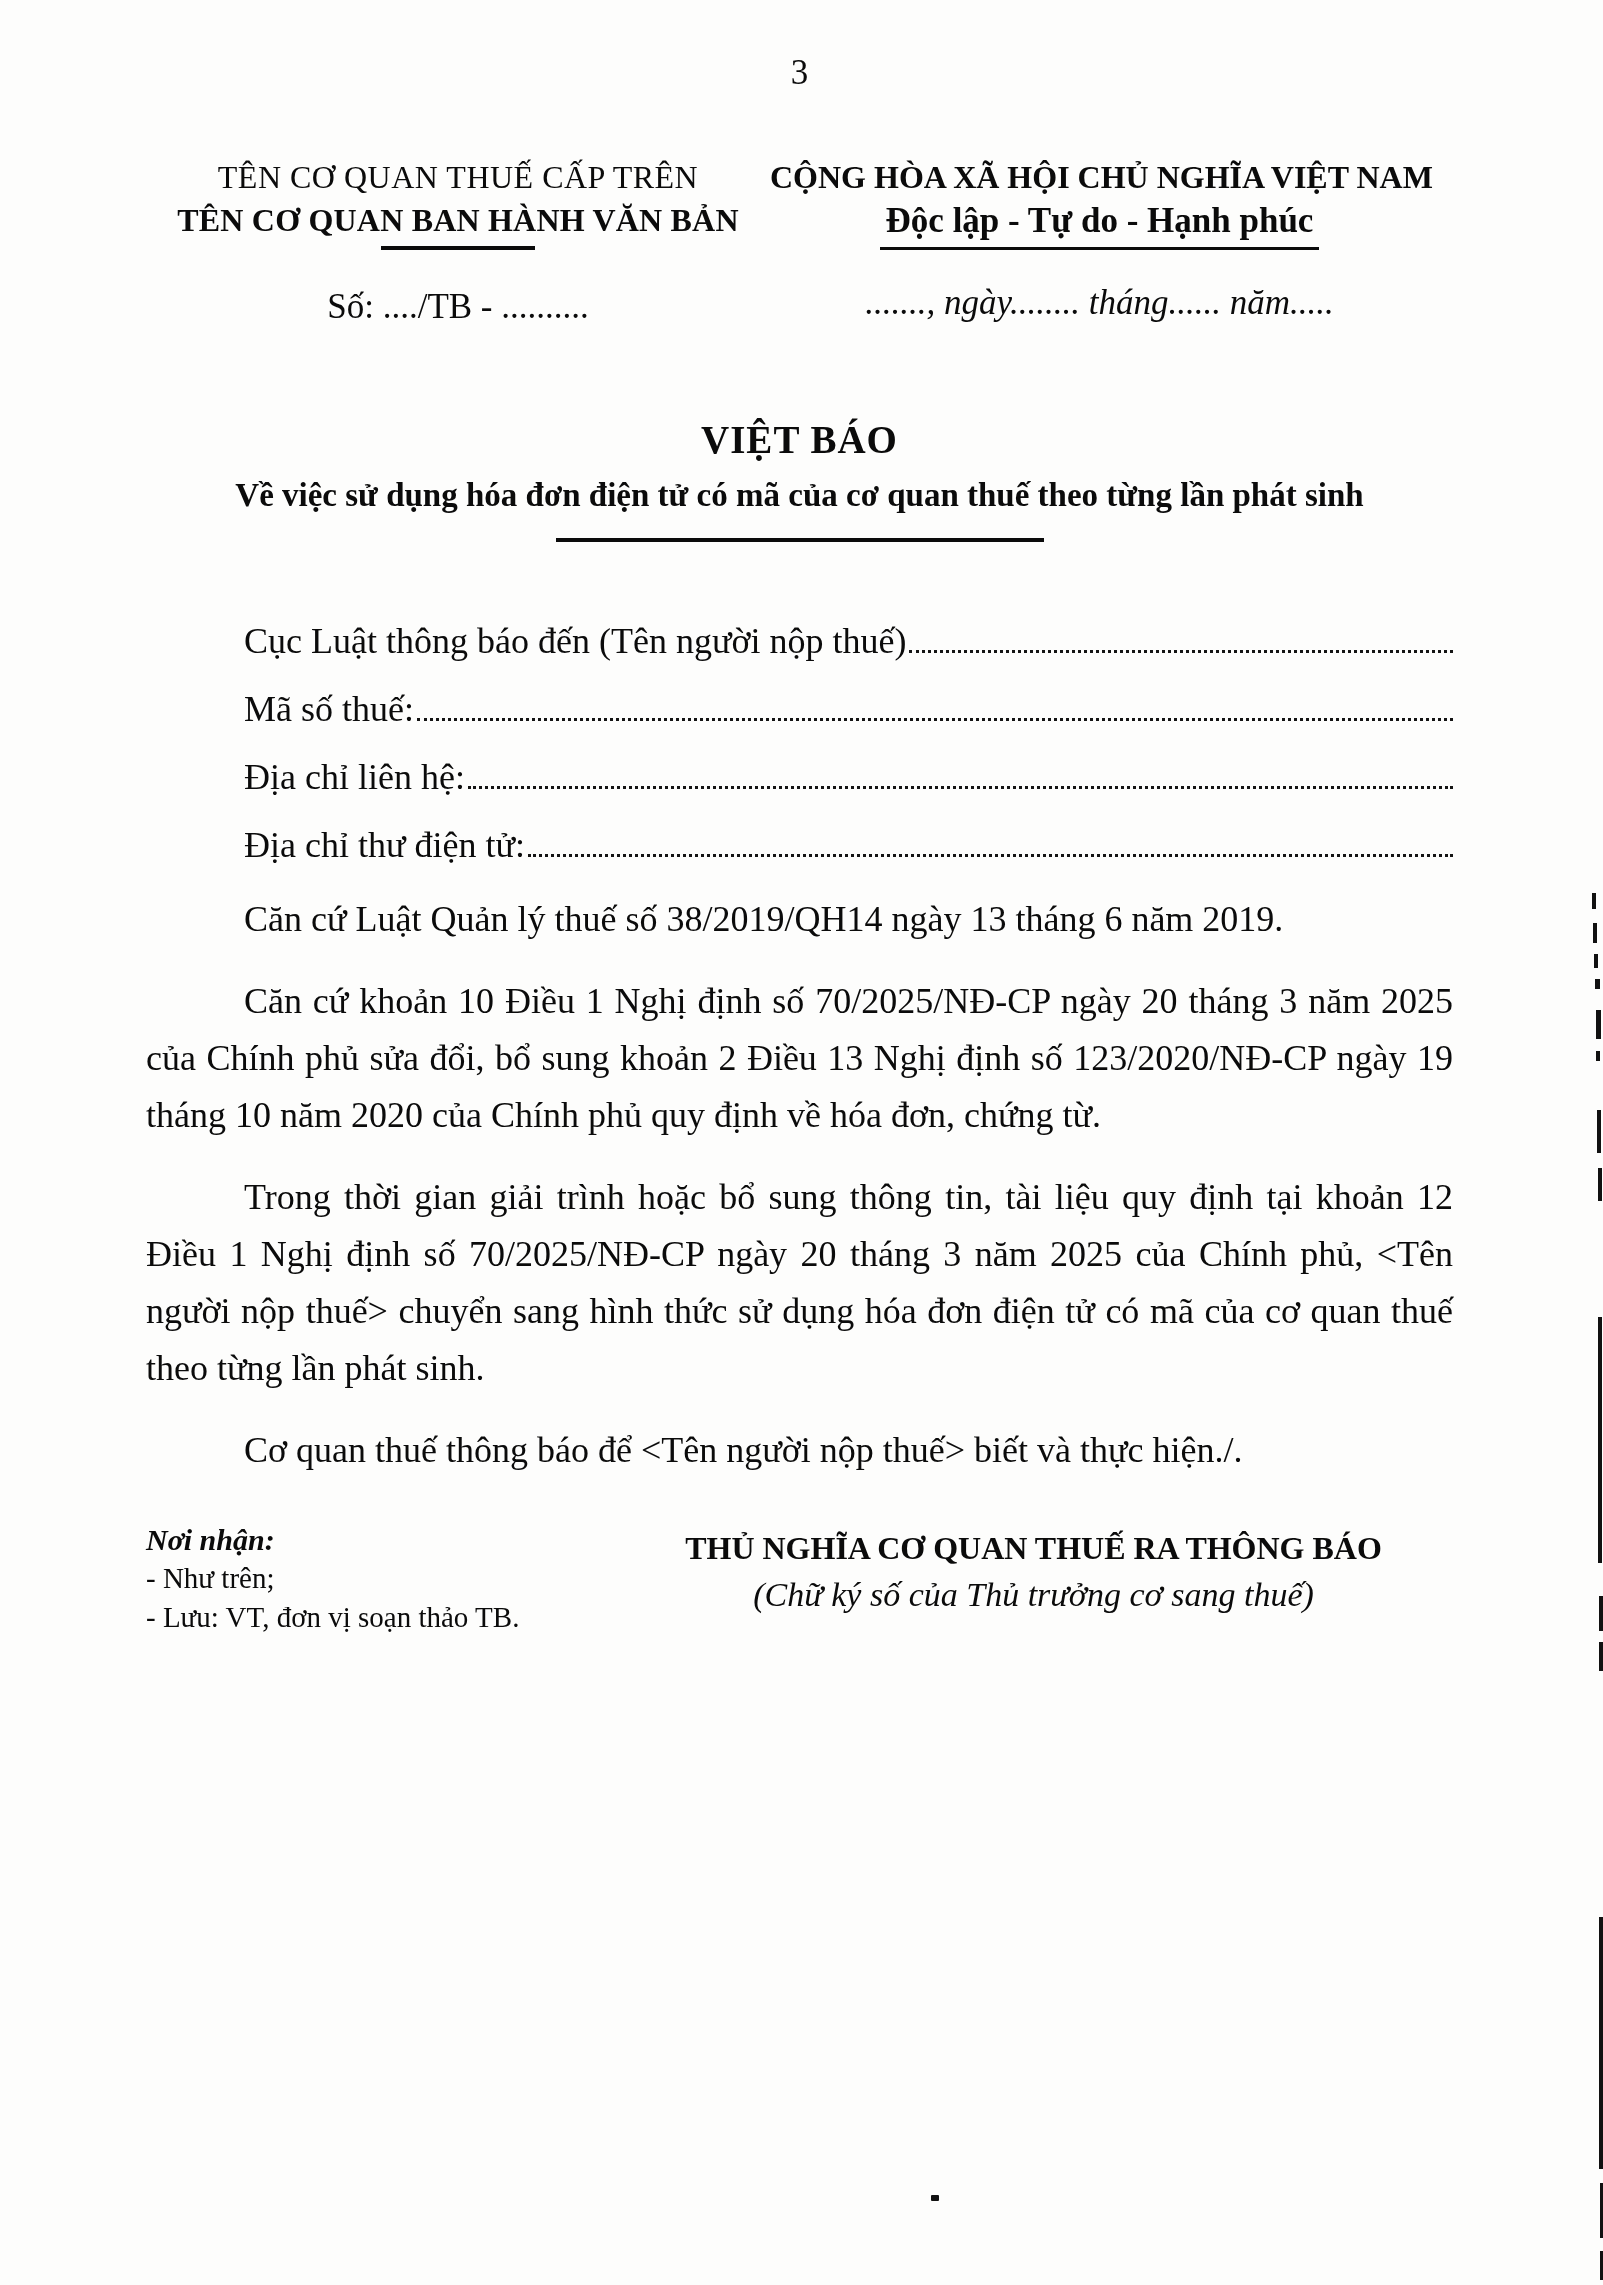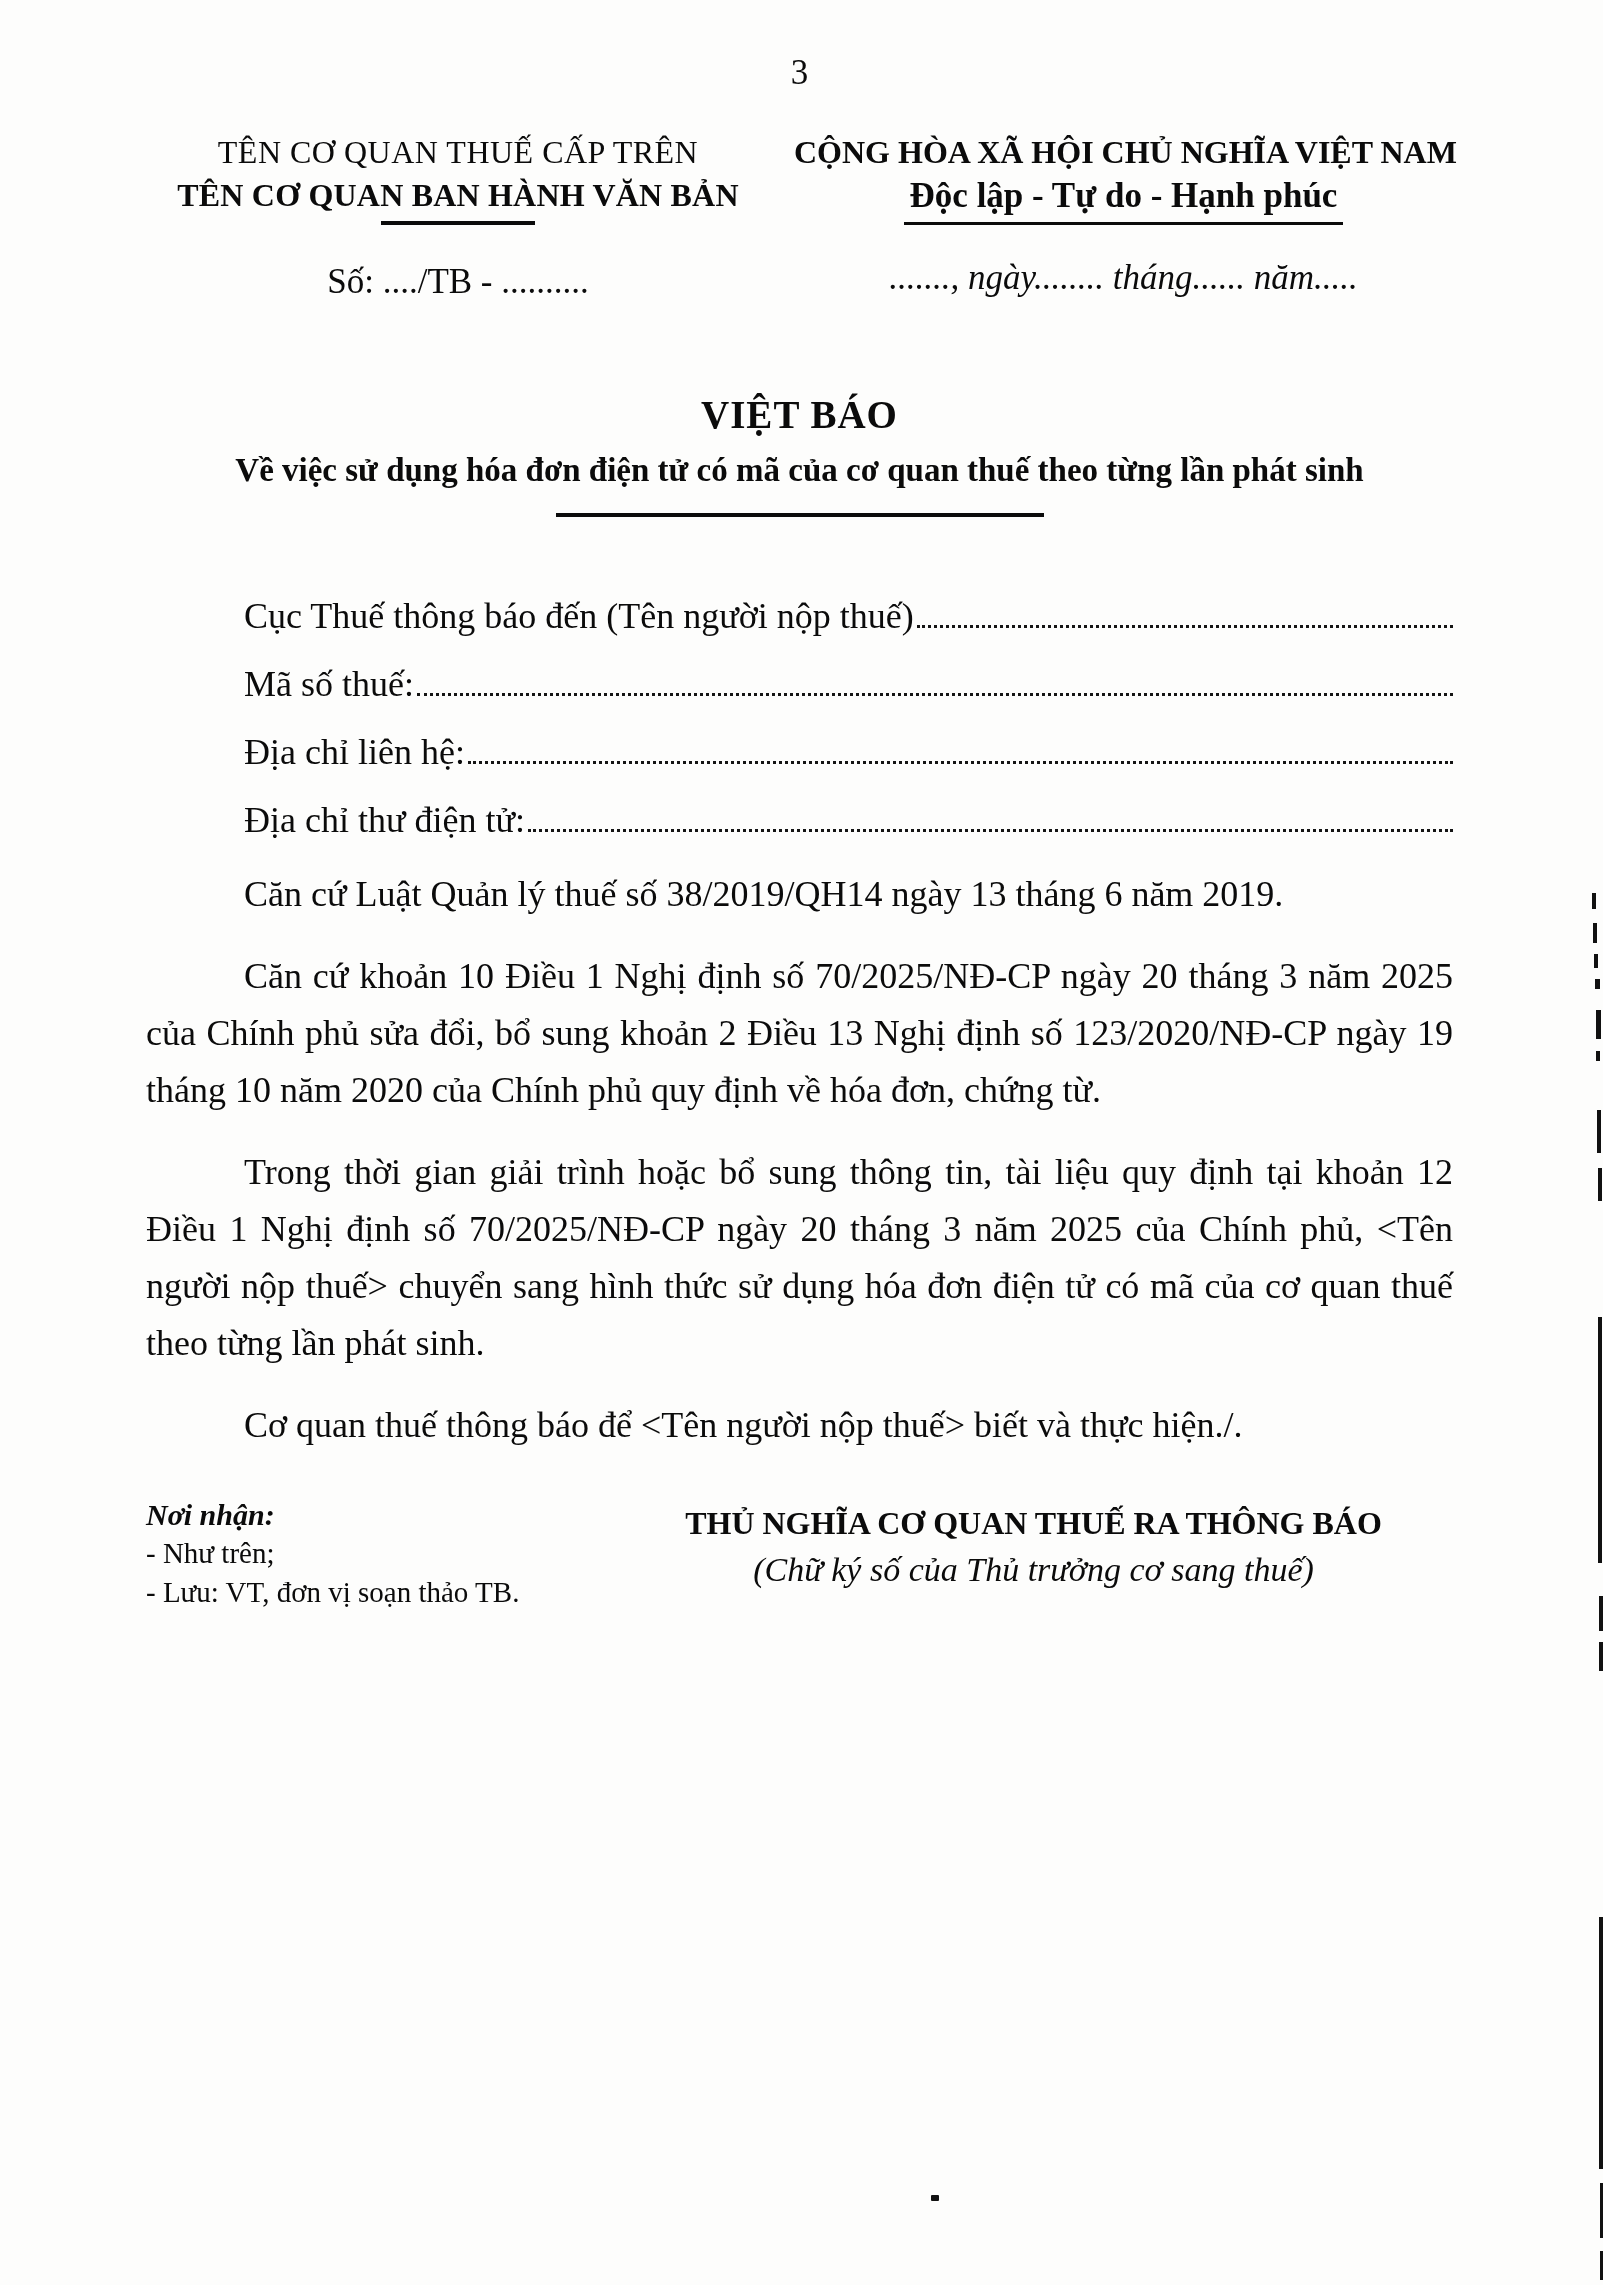--- a/index.html
+++ b/index.html
@@ -24,23 +24,23 @@
     line-height:43px;
   }
   .appendix{
     margin-top:70px;
     text-align:center;
     font-size:37px;
     font-weight:bold;
     padding-left:185px; 
   }
   .hdr{
-    margin-top:37px;
+    margin-top:62px;
     display:flex;
-    justify-content:space-between;
+    justify-content:flex-start;
     align-items:flex-start;
   }
   .hdr-left{width:624px;text-align:center;}
   .hdr-right{width:659px;text-align:center;}
   .hdr-line1-left{font-size:32px;line-height:43px;letter-spacing:0.5px;}
   .hdr-line2-left{font-size:32px;line-height:43px;font-weight:bold;letter-spacing:0.2px;}
   .short-rule{width:154px;height:3.9px;background:#0b0b0b;margin:3.9px auto 0 auto;}
   .doc-number{margin-top:37px;font-size:35px;}
   .hdr-line1-right{font-size:32px;line-height:43px;font-weight:bold;white-space:nowrap;}
   .hdr-line2-right{margin-top:2px;font-size:35px;font-weight:bold;}
@@ -120,21 +120,21 @@
         <div class="date-line">......., ngày........ tháng...... năm.....</div>
       </div>
     </div>
 
     <div class="title">VIỆT BÁO</div>
     <div class="subject">Về việc sử dụng hóa đơn điện tử có mã của cơ quan thuế theo từng lần phát sinh</div>
     <div class="title-rule"></div>
 
     <div class="bodytext">
       <div class="dotline">
-        <span>Cục Thuế thông báo đến (Tên người nộp thuế)</span>
+        <span>Cục Luật thông báo đến (Tên người nộp thuế)</span>
         <span class="leader"></span>
       </div>
       <div class="dotline">
         <span>Mã số thuế:</span>
         <span class="leader"></span>
       </div>
       <div class="dotline">
         <span>Địa chỉ liên hệ:</span>
         <span class="leader"></span>
       </div>

